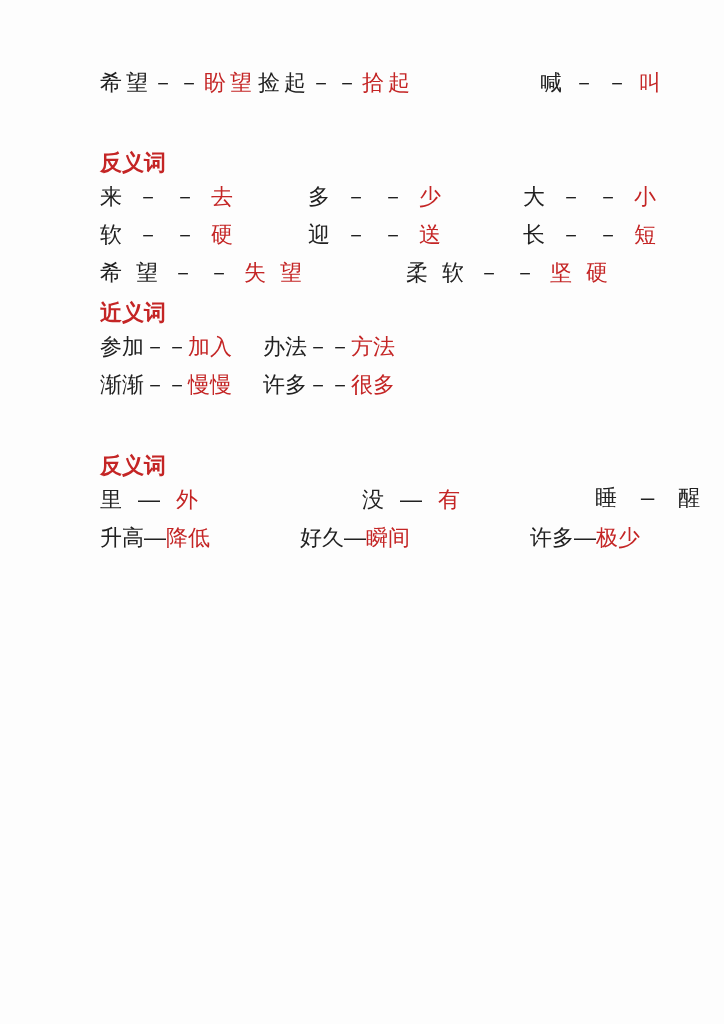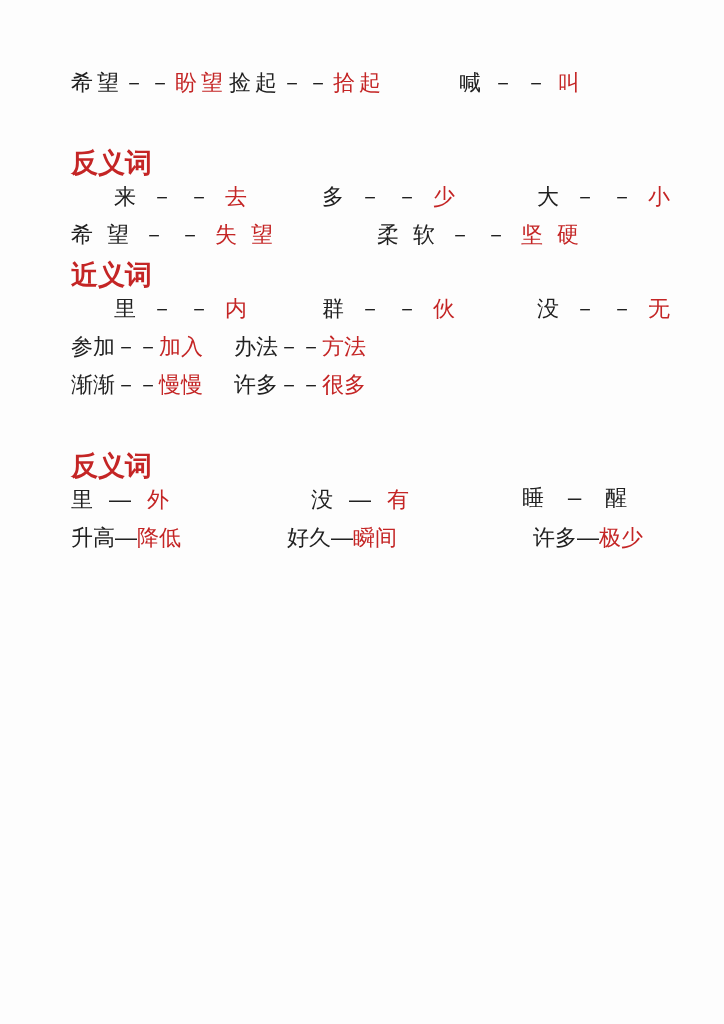--- a/index.html
+++ b/index.html
@@ -10,25 +10,25 @@
   }
   .page {
     position: relative;
     width: 724px;
     height: 1024px;
     background: #fdfdfd;
     overflow: hidden;
     color: #212121;
   }
   .doc {
-    padding: 64px 0 0 71px;
+    padding: 64px 0 0 100px;
   }
   .section { }
   .sec-header {
-    font-size: 27px;
+    font-size: 22px;
     font-weight: bold;
     color: #c42525;
     line-height: 30px;
     white-space: nowrap;
   }
   .unit-heading {
     width: 724px;
     transform: translateX(-72px);
     text-align: center;
     font-size: 27px;
@@ -48,28 +48,28 @@
     line-height: 38px;
     font-size: 22px;
     white-space: nowrap;
   }
   .pair { display: inline-block; }
   .pair .b { color: #212121; }
   .pair .r { color: #c42525; }
 
   
   .g-r1   { grid-template-columns: 158px 230px auto; letter-spacing: 4px;  }
-  .g-sing { grid-template-columns: 208px 215px auto; letter-spacing: 15px; margin-left: 43px; }
+  .g-sing { grid-template-columns: 208px 215px auto; letter-spacing: 15px; }
   .g-wide2{ grid-template-columns: 306px auto;       letter-spacing: 14px; }
   .g-comp { grid-template-columns: 163px 175px auto; letter-spacing: normal; }
-  .g-bot  { grid-template-columns: 240px 211px auto; letter-spacing: 16px; }
-  .g-last { grid-template-columns: 200px 230px auto; letter-spacing: normal; gap: 16px; }
+  .g-bot  { grid-template-columns: 240px 211px auto; letter-spacing: 16px; gap: 22px; }
+  .g-last { grid-template-columns: 200px 230px auto; letter-spacing: normal; }
 
   
-  .r-tail1 .pair:nth-child(3) { letter-spacing: 11px; }
+  .r-tail1 .pair:nth-child(3) { letter-spacing: 11px; text-align: center; }
   .r-bot1  .pair:nth-child(3) { letter-spacing: 24px; font-family: Liberation Mono, monospace; }
 </style>
 </head>
 <body>
 
 <div class="page">
   <div class="doc">
       <div class="section sec-tail">
         <div class="row g-r1 r-tail1">
           <span class="pair"><span class="b">希望－－</span><span class="r">盼望</span></span>
@@ -77,32 +77,32 @@
           <span class="pair"><span class="b">喊－－</span><span class="r">叫</span></span>
         </div>
       </div>
       <div class="section sec-ant7">
         <div class="sec-header">反义词</div>
         <div class="row g-sing">
           <span class="pair"><span class="b">来－－</span><span class="r">去</span></span>
           <span class="pair"><span class="b">多－－</span><span class="r">少</span></span>
           <span class="pair"><span class="b">大－－</span><span class="r">小</span></span>
         </div>
+        <div class="row g-sing">
+          <span class="pair"><span class="b">软－－</span><span class="r">硬</span></span>
+          <span class="pair"><span class="b">迎－－</span><span class="r">送</span></span>
+          <span class="pair"><span class="b">长－－</span><span class="r">短</span></span>
+        </div>
         <div class="row g-wide2">
           <span class="pair"><span class="b">希望－－</span><span class="r">失望</span></span>
           <span class="pair"><span class="b">柔软－－</span><span class="r">坚硬</span></span>
         </div>
       </div>
       <div class="section sec-syn8">
         <div class="sec-header">近义词</div>
-        <div class="row g-sing">
-          <span class="pair"><span class="b">里－－</span><span class="r">内</span></span>
-          <span class="pair"><span class="b">群－－</span><span class="r">伙</span></span>
-          <span class="pair"><span class="b">没－－</span><span class="r">无</span></span>
-        </div>
         <div class="row g-comp">
           <span class="pair"><span class="b">参加－－</span><span class="r">加入</span></span>
           <span class="pair"><span class="b">办法－－</span><span class="r">方法</span></span>
         </div>
         <div class="row g-comp">
           <span class="pair"><span class="b">渐渐－－</span><span class="r">慢慢</span></span>
           <span class="pair"><span class="b">许多－－</span><span class="r">很多</span></span>
         </div>
       </div>
       <div class="section sec-ant8">

